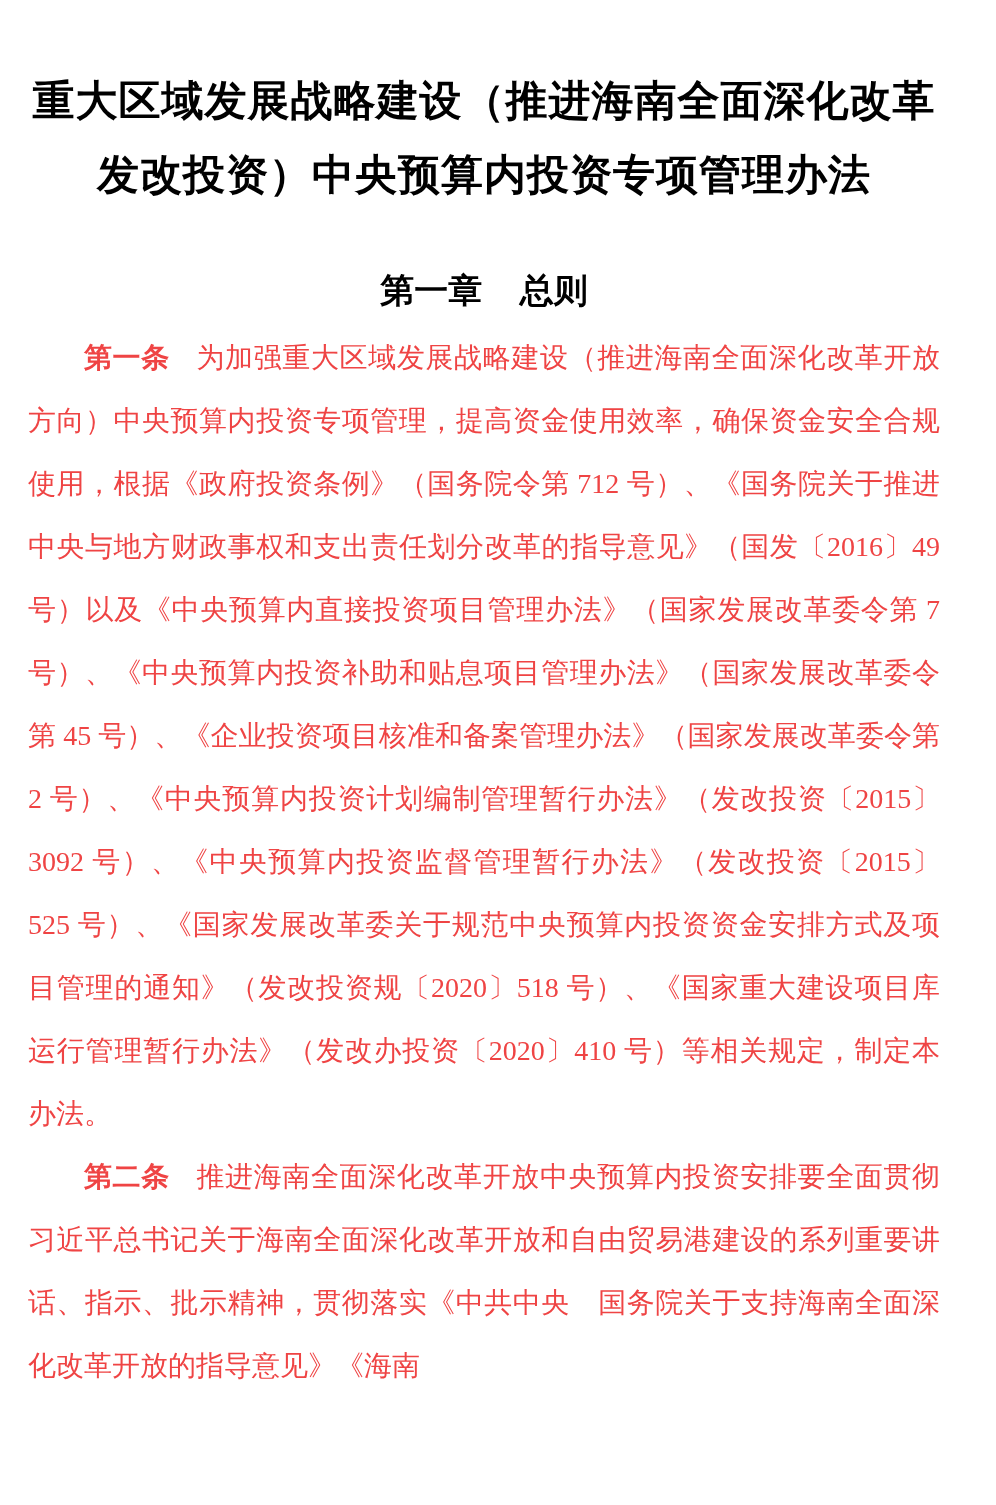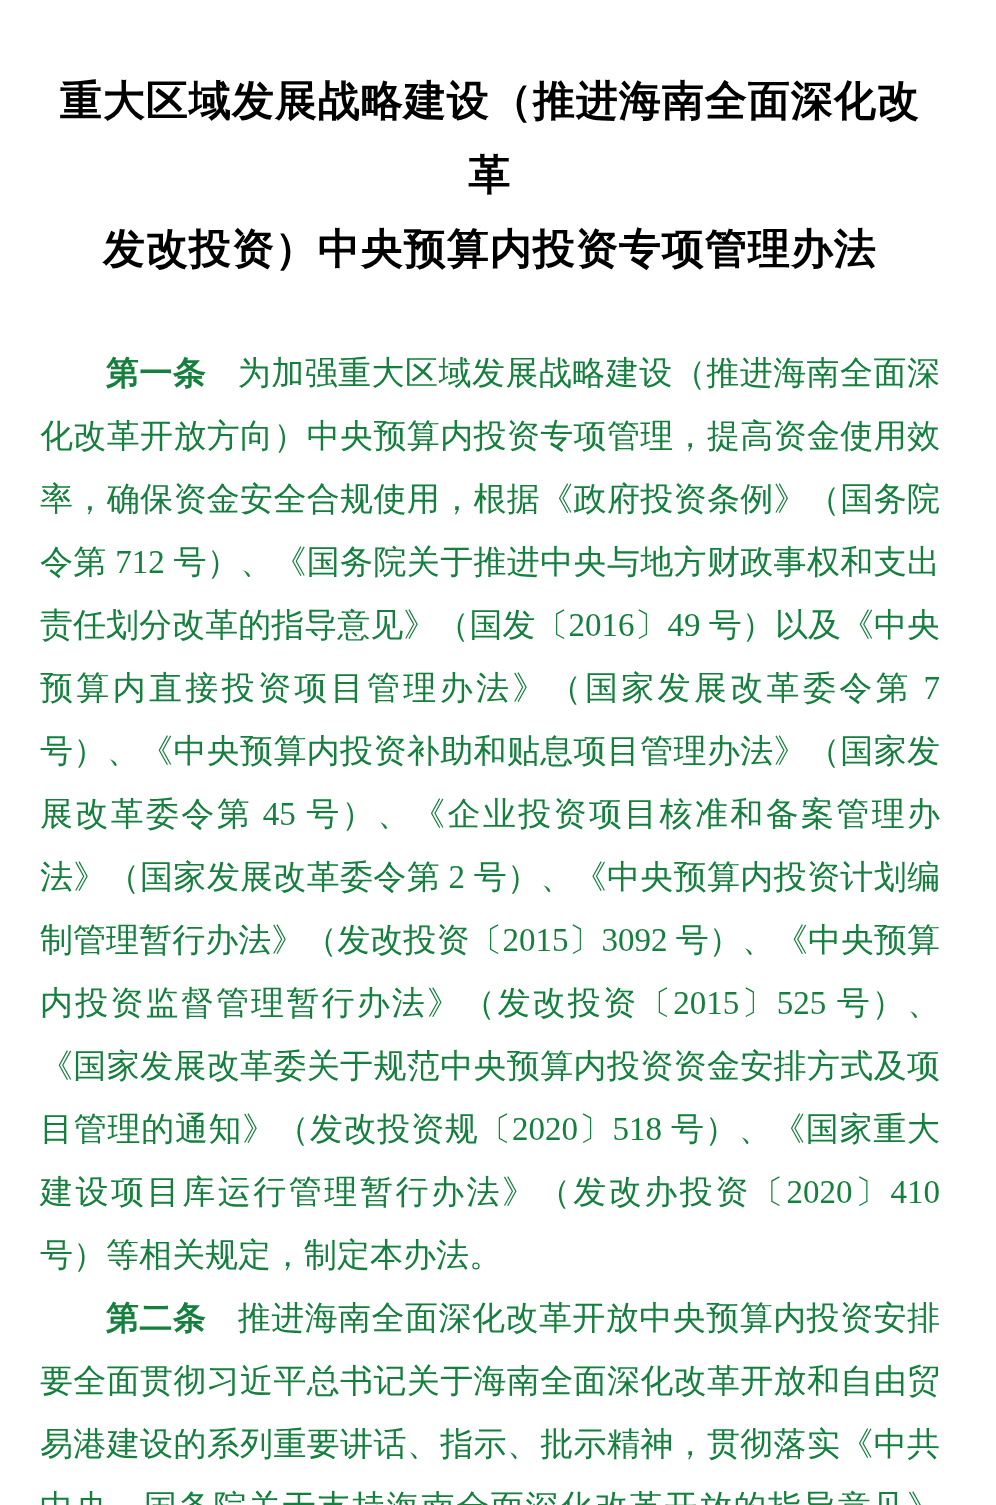--- a/index.html
+++ b/index.html
@@ -7,21 +7,21 @@
     padding: 0;
     background: #ffffff;
     font-family: "Liberation Serif", "DejaVu Serif", serif;
   }
   .page {
     position: relative;
     box-sizing: border-box;
     width: 996px;
     height: 1505px;
     background: #ffffff;
-    padding: 64px 56px 0 40px;
+    padding: 64px 56px 0 28px;
     overflow: hidden;
   }
   .doc-title {
     margin: 0 0 56px 0;
     font-size: 42px;
     font-weight: bold;
     color: #000000;
     text-align: center;
     line-height: 74px;
     letter-spacing: 1px;
@@ -38,41 +38,44 @@
     line-height: 46px;
   }
   .chapter-heading .chapter-num {
     margin-right: 1.1em;
   }
   .body-text {
     color: #1b1b1b;
   }
   .article-para {
     margin: 0;
-    font-size: 33px;
+    font-size: 28px;
     line-height: 63px;
     text-align: justify;
     text-indent: 2em;
-    color: #15803d;
+    color: #ef4444;
   }
   .article-num {
     font-weight: bold;
     margin-right: 0.95em;
   }
 </style>
 </head>
 <body>
 
 <div class="page">
 
   <h1 class="doc-title">
     <span class="title-line">重大区域发展战略建设（推进海南全面深化改革</span>
     <span class="title-line">发改投资）中央预算内投资专项管理办法</span>
   </h1>
 
+  <h2 class="chapter-heading">
+    <span class="chapter-num">第一章</span><span>总则</span>
+  </h2>
 
   <div class="body-text">
 
     <p class="article-para">
       <span class="article-num">第一条</span><span>为加强重大区域发展战略建设（推进海南全面深化改革开放方向）中央预算内投资专项管理，提高资金使用效率，确保资金安全合规使用，根据《政府投资条例》（国务院令第 712 号）、《国务院关于推进中央与地方财政事权和支出责任划分改革的指导意见》（国发〔2016〕49 号）以及《中央预算内直接投资项目管理办法》（国家发展改革委令第 7 号）、《中央预算内投资补助和贴息项目管理办法》（国家发展改革委令第 45 号）、《企业投资项目核准和备案管理办法》（国家发展改革委令第 2 号）、《中央预算内投资计划编制管理暂行办法》（发改投资〔2015〕3092 号）、《中央预算内投资监督管理暂行办法》（发改投资〔2015〕525 号）、《国家发展改革委关于规范中央预算内投资资金安排方式及项目管理的通知》（发改投资规〔2020〕518 号）、《国家重大建设项目库运行管理暂行办法》（发改办投资〔2020〕410 号）等相关规定，制定本办法。</span>
     </p>
 
     <p class="article-para">
       <span class="article-num">第二条</span><span>推进海南全面深化改革开放中央预算内投资安排要全面贯彻习近平总书记关于海南全面深化改革开放和自由贸易港建设的系列重要讲话、指示、批示精神，贯彻落实《中共中央　国务院关于支持海南全面深化改革开放的指导意见》《海南</span>
     </p>

